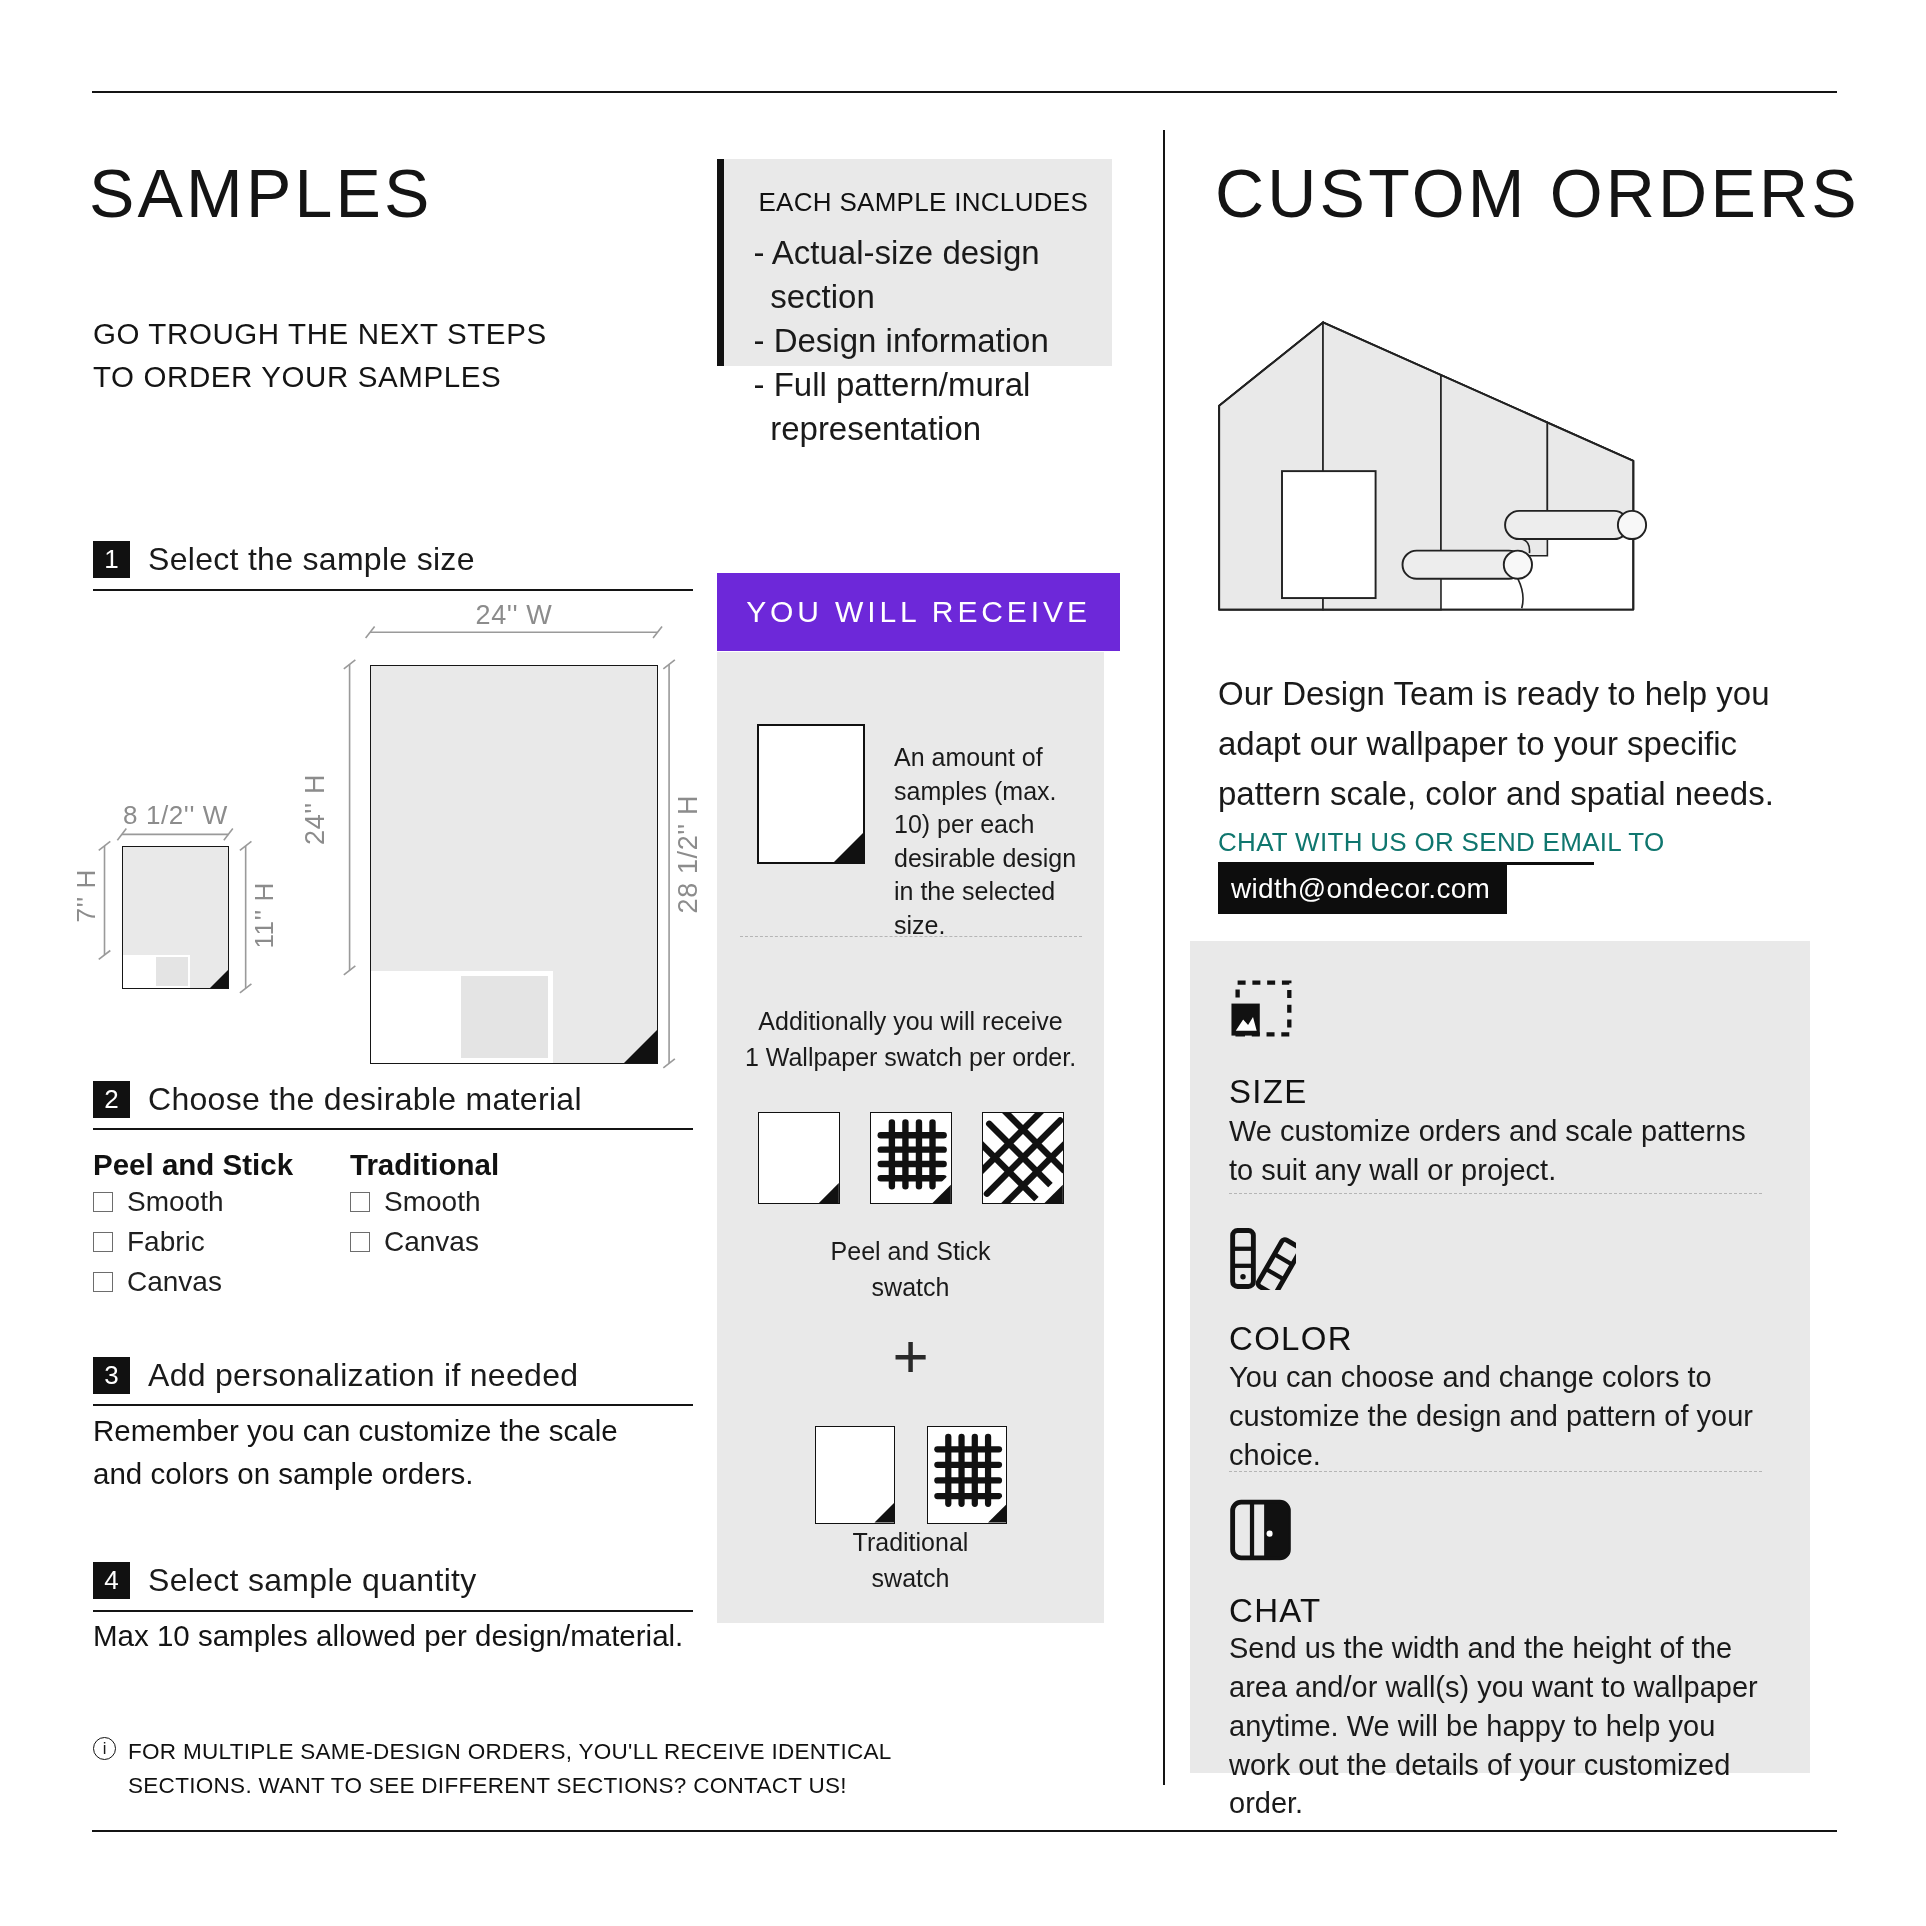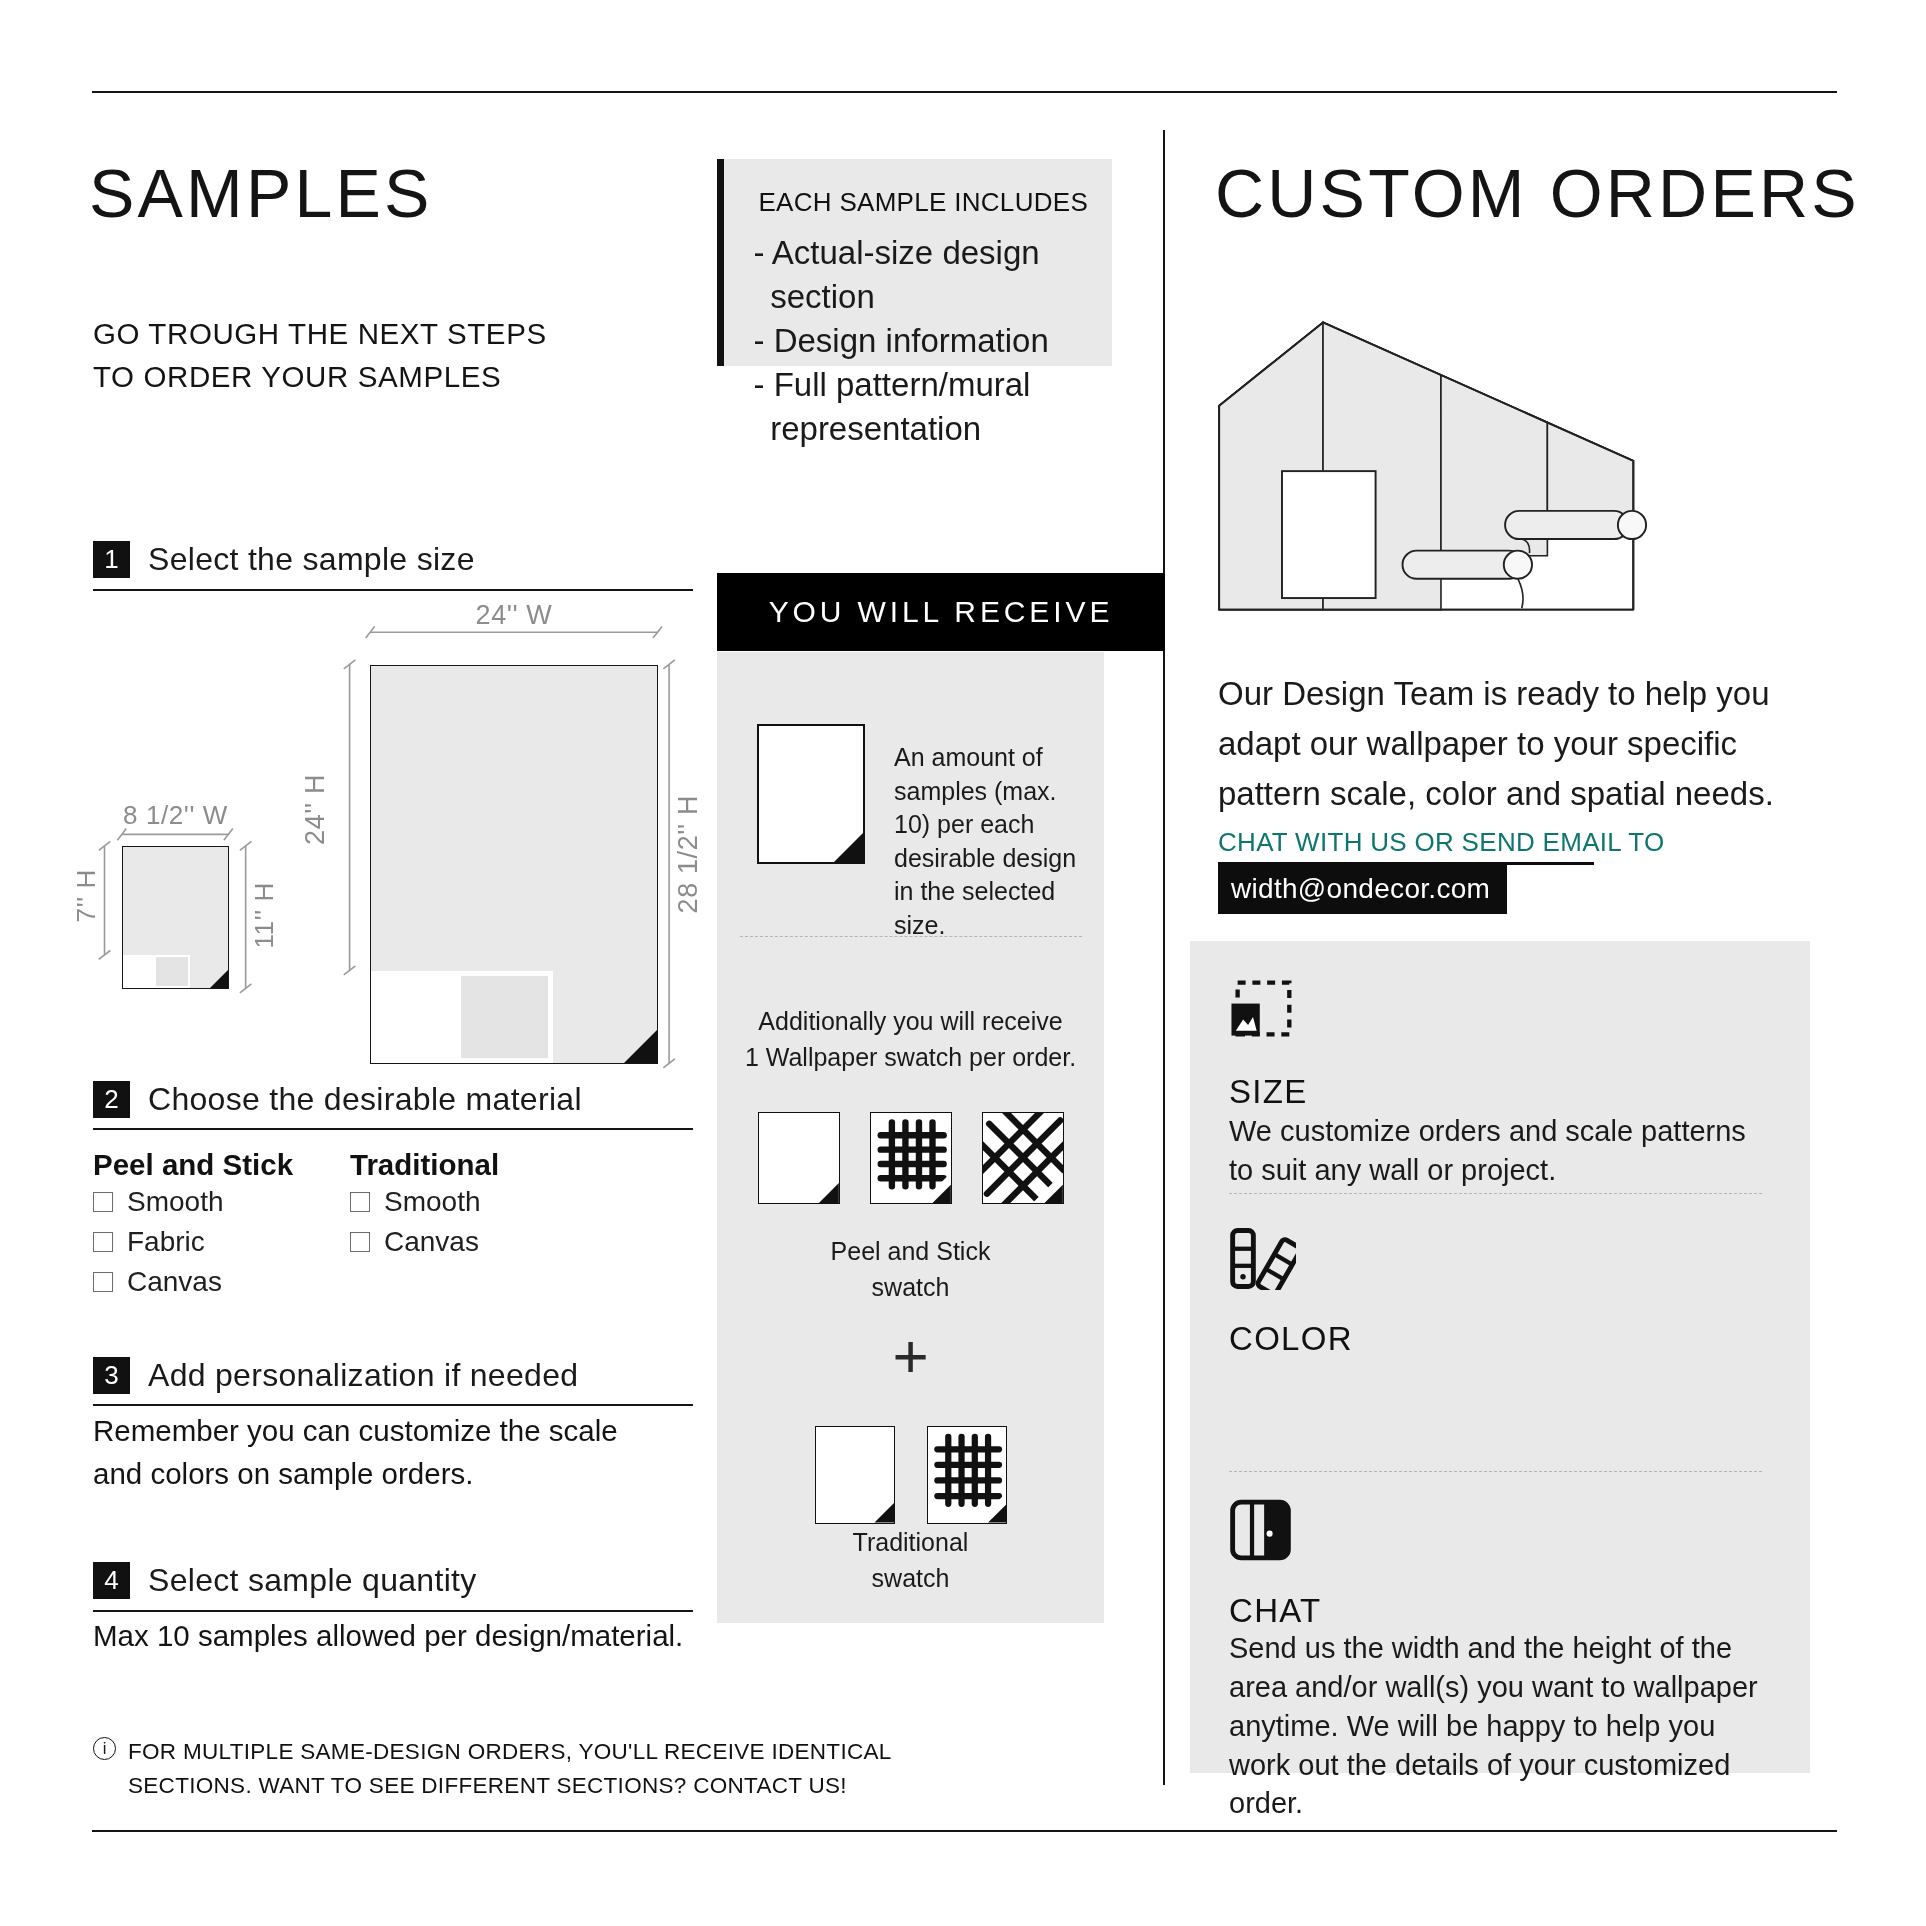--- a/index.html
+++ b/index.html
@@ -43,21 +43,21 @@
   .body-note{position:absolute;font-size:29.5px;line-height:1.45;color:#141414;}
 
   
   .footer-note{position:absolute;left:128px;top:1735px;font-size:22.5px;line-height:1.5;
                letter-spacing:0.3px;color:#111;}
   .info-circle{position:absolute;left:93px;top:1737px;width:23px;height:23px;border:1.9px solid #111;
                border-radius:50%;display:flex;align-items:center;justify-content:center;
                font-size:16.7px;font-weight:500;box-sizing:border-box;}
 
   
-  .receive-header{position:absolute;left:717px;top:573px;width:448px;height:78px;background:#000000;
+  .receive-header{position:absolute;left:717px;top:573px;width:403px;height:78px;background:#6d28d9;
                   color:#fff;display:flex;align-items:center;justify-content:center;
                   font-size:30px;letter-spacing:3.9px;font-weight:400;}
   .receive-panel{position:absolute;left:717px;top:652px;width:387px;height:971px;background:#e9e9e9;}
   .paper-icon{position:absolute;left:40px;top:72px;width:108px;height:140px;background:#fff;
               border:2.6px solid #111;box-sizing:border-box;}
   .receive-text{position:absolute;left:177px;top:89px;width:200px;font-size:25px;line-height:1.34;color:#1a1a1a;}
   .dash-rule-mid{position:absolute;left:22.5px;top:284px;width:342px;border-top:1.3px dashed #b5b5b5;}
   .receive-additional{position:absolute;left:0;top:352px;width:387px;text-align:center;
                       font-size:25px;line-height:1.42;color:#1a1a1a;}
   .swatch-row{position:absolute;left:0;width:387px;display:flex;justify-content:center;gap:30px;}
@@ -330,20 +330,21 @@
       <line x1="6" y1="34" x2="40" y2="34" stroke="#111" stroke-width="7"></line>
       <line x1="6" y1="62" x2="40" y2="62" stroke="#111" stroke-width="7"></line>
       <circle cx="23" cy="80" r="4.5" fill="#111"></circle>
       <g transform="rotate(30 52 90)">
         <rect x="48" y="8" width="34" height="88" rx="6" fill="none" stroke="#111" stroke-width="8"></rect>
         <line x1="48" y1="38" x2="82" y2="38" stroke="#111" stroke-width="7"></line>
         <line x1="48" y1="66" x2="82" y2="66" stroke="#111" stroke-width="7"></line>
       </g>
     </svg>
     <div class="feature-name" style="top:379px;">COLOR</div>
+    <div class="feature-text" style="top:417px;">You can choose and change colors to customize the design and pattern of your choice.</div>
     <div class="dash-rule" style="top:530px;"></div>
 
     <svg class="feature-icon" style="top:557px;" width="63" height="64" viewBox="0 0 104 104">
       <rect x="6" y="6" width="92" height="92" rx="14" fill="none" stroke="#111" stroke-width="8"></rect>
       <line x1="38" y1="8" x2="38" y2="96" stroke="#111" stroke-width="7"></line>
       <path d="M58,8 h28 a12,12 0 0 1 12,12 v64 a12,12 0 0 1 -12,12 h-28 Z" fill="#111"></path>
       <circle cx="67" cy="58" r="5" fill="#fff"></circle>
     </svg>
     <div class="feature-name" style="top:651px;">CHAT</div>
     <div class="feature-text" style="top:688px;">Send us the width and the height of the area and/or wall(s) you want to wallpaper anytime. We will be happy to help you work out the details of your customized order.</div>

